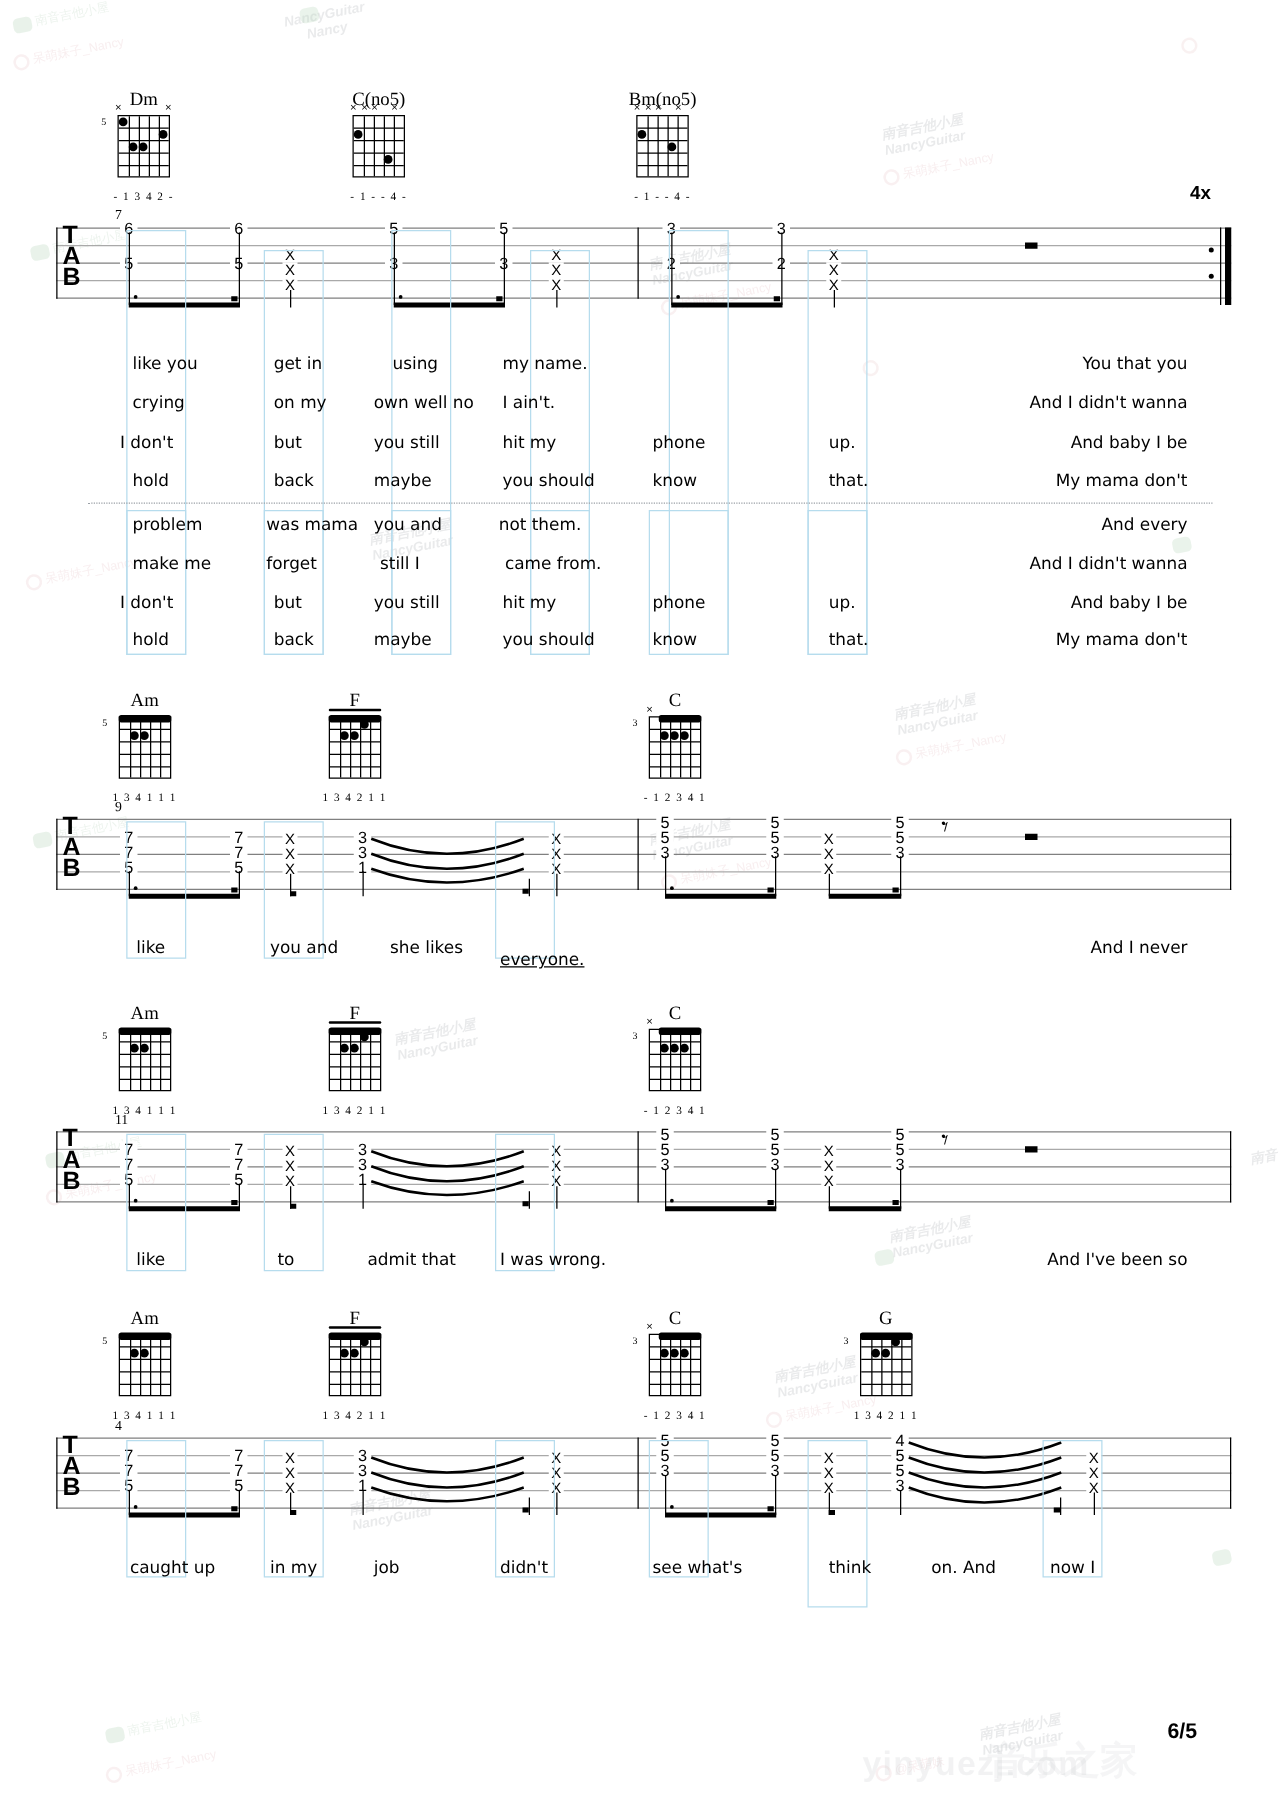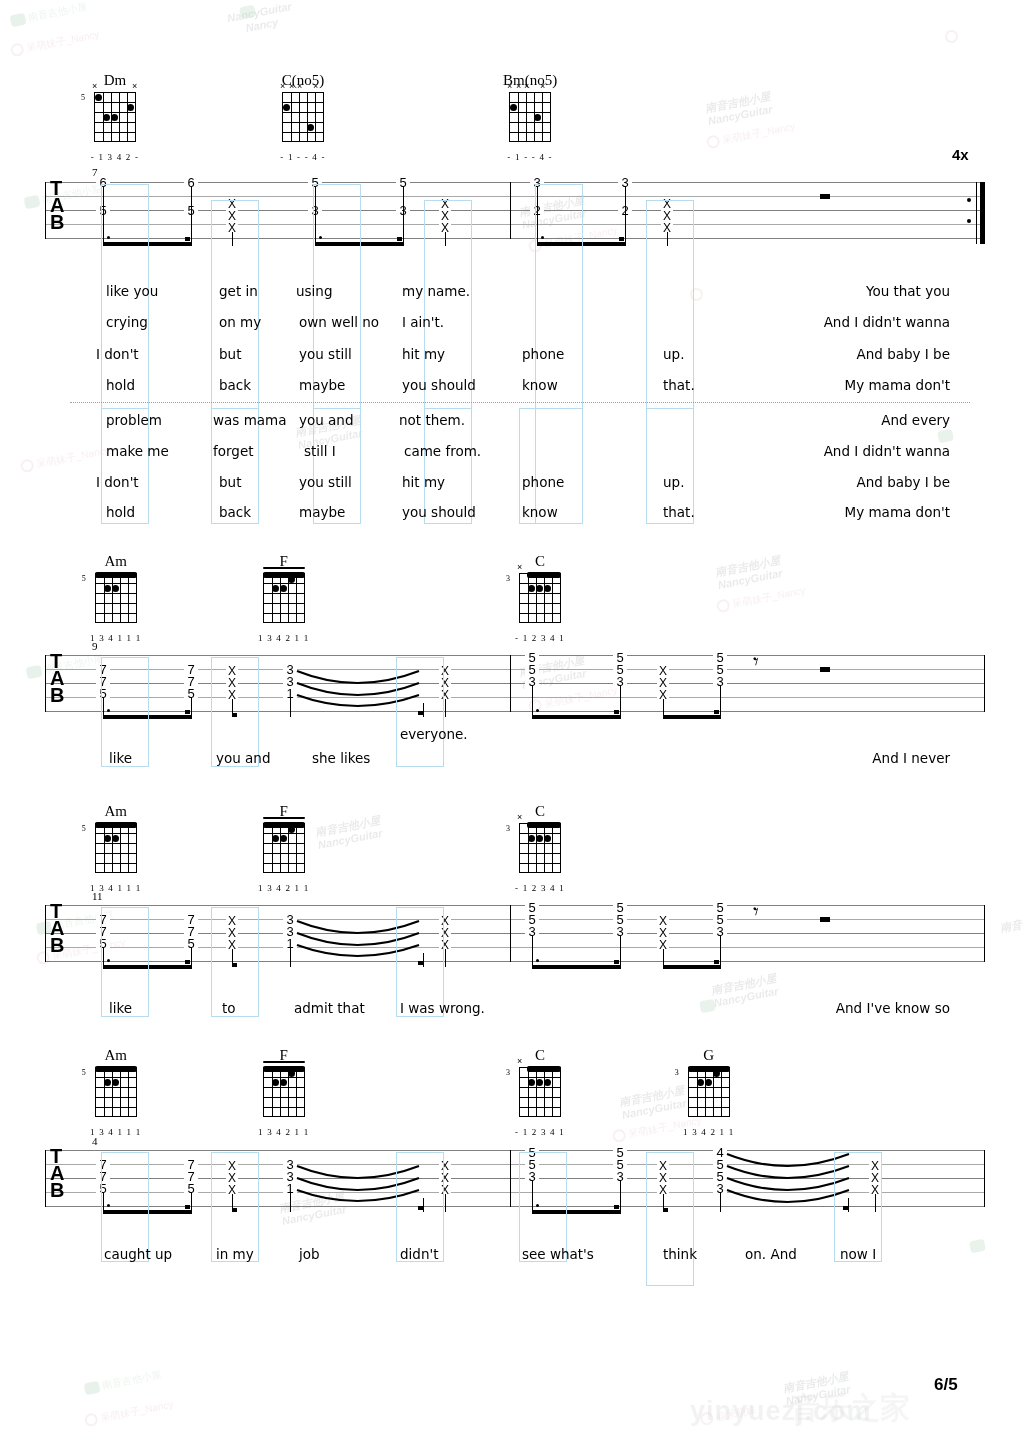--- a/index.html
+++ b/index.html
@@ -429,21 +429,21 @@
 
     <div class="hl" style="left:101px; top:184px; width:48px;  height:340px;"></div>
     <div class="hl" style="left:211px; top:200px; width:48px;  height:324px;"></div>
     <div class="hl" style="left:313px; top:184px; width:48px;  height:340px;"></div>
     <div class="hl" style="left:424px; top:200px; width:48px;  height:324px;"></div>
     <div class="hl" style="left:535px; top:184px; width:48px;  height:340px;"></div>
     <div class="hl" style="left:646px; top:200px; width:48px;  height:324px;"></div>
 
     <div class="lyric" style="left:106px; top:283px;">like you</div>
     <div class="lyric" style="left:219px; top:283px;">get in</div>
-    <div class="lyric" style="left:296px; top:283px;">using</div>
+    <div class="lyric" style="left:314px; top:283px;">using</div>
     <div class="lyric" style="left:402px; top:283px;">my name.</div>
     <div class="lyric r" style="left:690px; top:283px; width:260px;">You that you</div>
 
     <div class="lyric" style="left:106px; top:314px;">crying</div>
     <div class="lyric" style="left:219px; top:314px;">on my</div>
     <div class="lyric" style="left:299px; top:314px;">own well no</div>
     <div class="lyric" style="left:402px; top:314px;">I ain't.</div>
     <div class="lyric r" style="left:690px; top:314px; width:260px;">And I didn't wanna</div>
 
     <div class="lyric" style="left:96px;  top:346px;">I don't</div>
@@ -647,21 +647,21 @@
       <div class="rest-bar" style="left:775px; top:12px;"></div>
     </div>
 
     <div class="hl" style="left:101px; top:657px; width:48px;  height:110px;"></div>
     <div class="hl" style="left:211px; top:657px; width:48px;  height:110px;"></div>
     <div class="hl" style="left:396px; top:657px; width:48px;  height:110px;"></div>
 
     <div class="lyric" style="left:109px; top:750px;">like</div>
     <div class="lyric" style="left:216px; top:750px;">you and</div>
     <div class="lyric" style="left:312px; top:750px;">she likes</div>
-    <div class="lyric" style="left:400px; top:726px;">everyone.</div>
+    <div class="lyric" style="left:400px; top:760px;text-decoration:underline;">everyone.</div>
     <div class="lyric r" style="left:690px; top:750px; width:260px;">And I never</div>
   </div>
 
   <div class="system" style="top:0px;">
 
     <div class="chordbox" style="left:90px; top:803px;">
       <div class="chordname">Am</div>
       <div class="diagram">
         <div class="fretnum" style="top:1px;">5</div>
         <div class="grid">
@@ -806,21 +806,21 @@
     </div>
 
     <div class="hl" style="left:101px; top:907px; width:48px;  height:110px;"></div>
     <div class="hl" style="left:211px; top:907px; width:48px;  height:110px;"></div>
     <div class="hl" style="left:396px; top:907px; width:48px;  height:110px;"></div>
 
     <div class="lyric" style="left:109px; top:1000px;">like</div>
     <div class="lyric" style="left:222px; top:1000px;">to</div>
     <div class="lyric" style="left:294px; top:1000px;">admit that</div>
     <div class="lyric" style="left:400px; top:1000px;">I was wrong.</div>
-    <div class="lyric r" style="left:690px; top:1000px; width:260px;">And I've know so</div>
+    <div class="lyric r" style="left:690px; top:1000px; width:260px;">And I've been so</div>
   </div>
 
   <div class="system" style="top:0px;">
 
     <div class="chordbox" style="left:90px; top:1047px;">
       <div class="chordname">Am</div>
       <div class="diagram">
         <div class="fretnum" style="top:1px;">5</div>
         <div class="grid">
           <div class="vline" style="left:8px;"></div>

